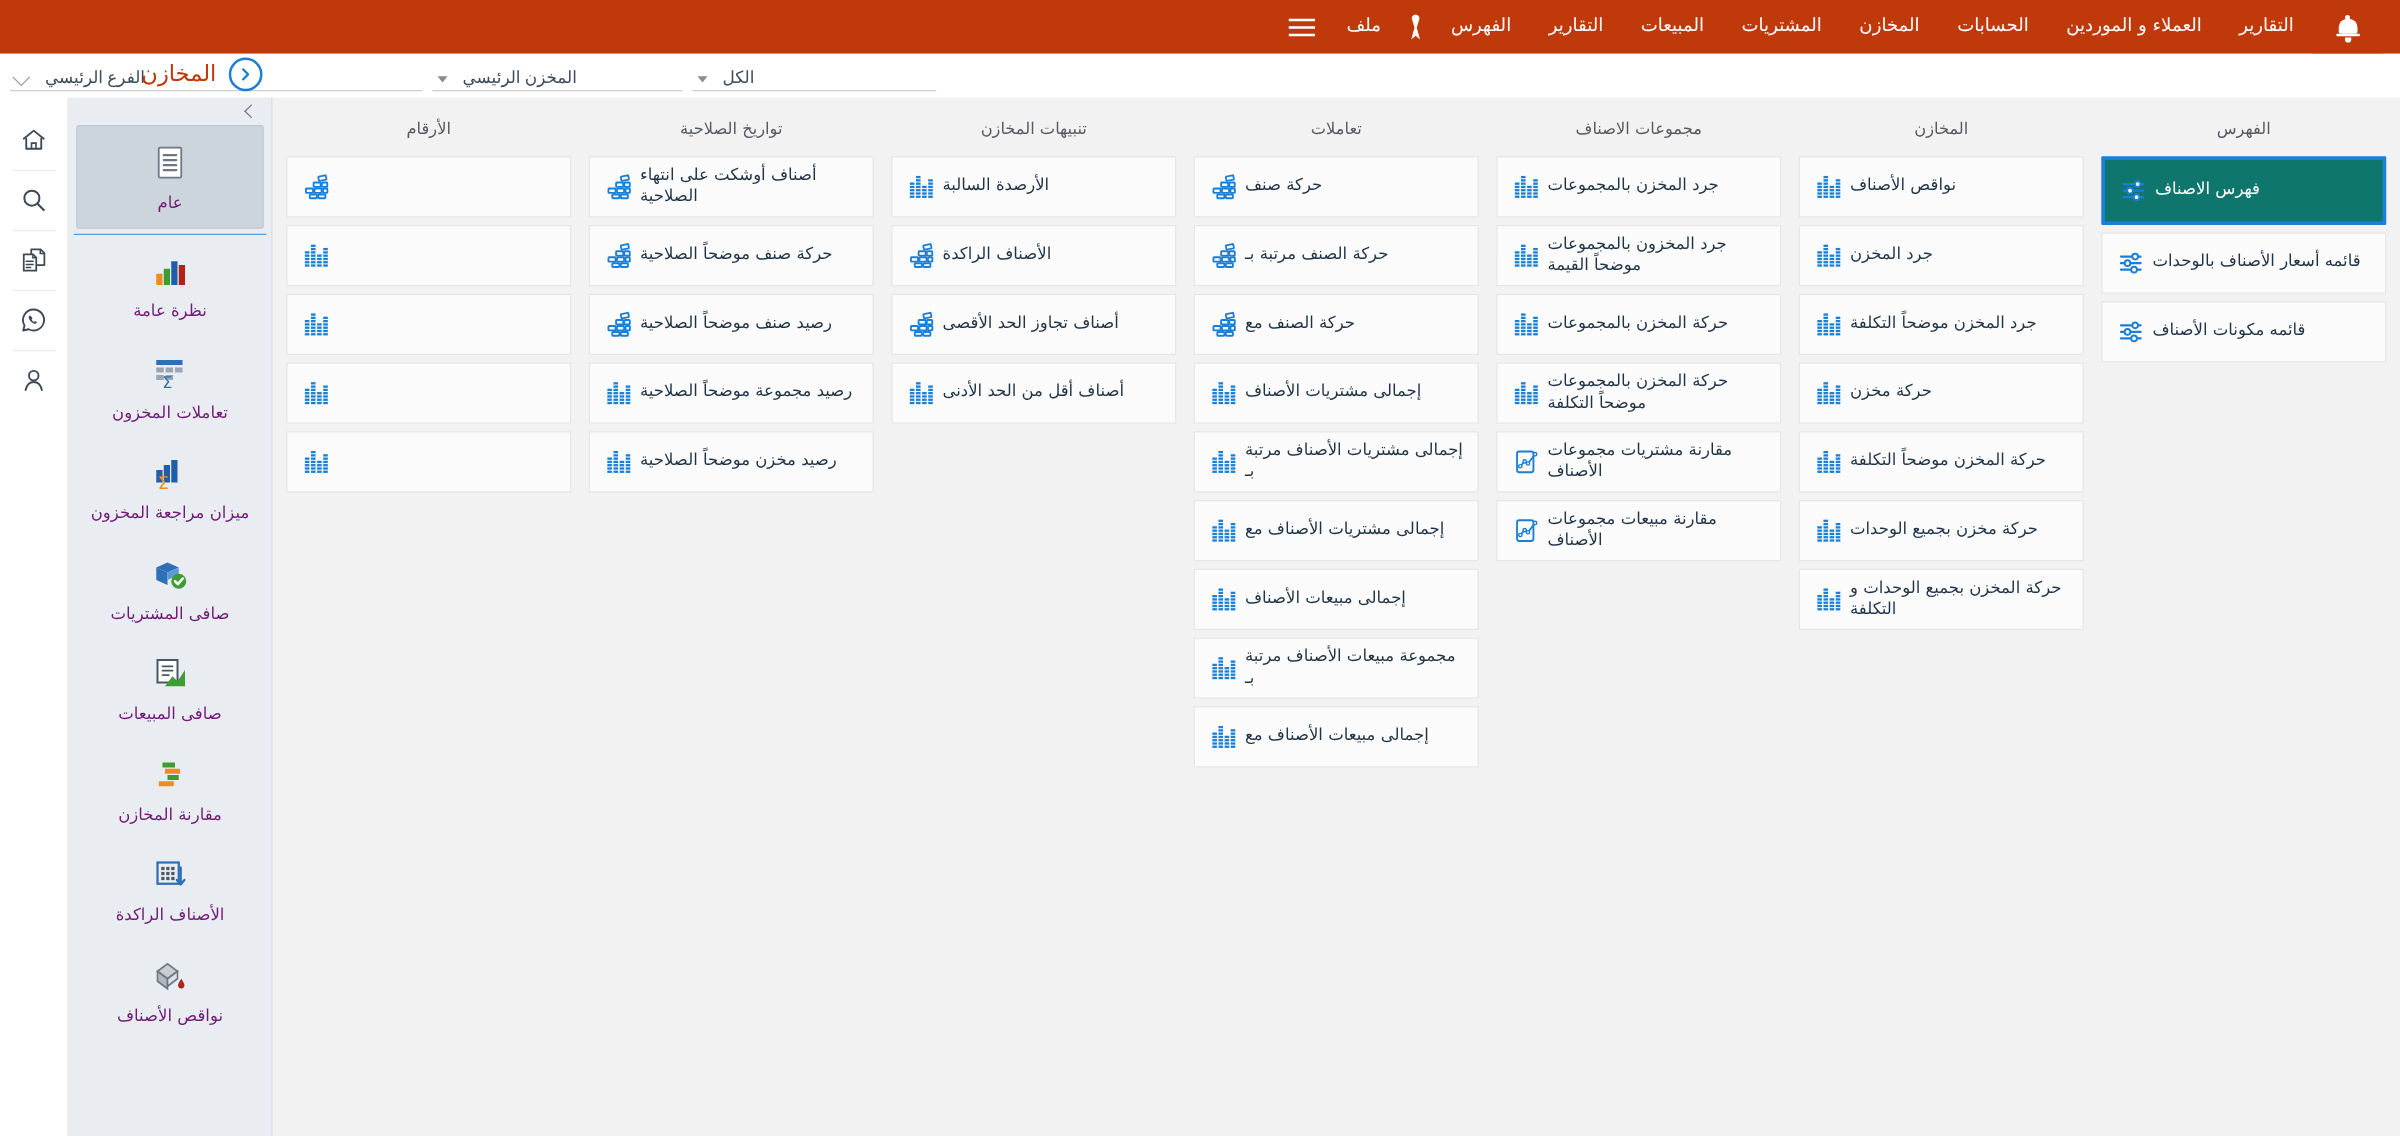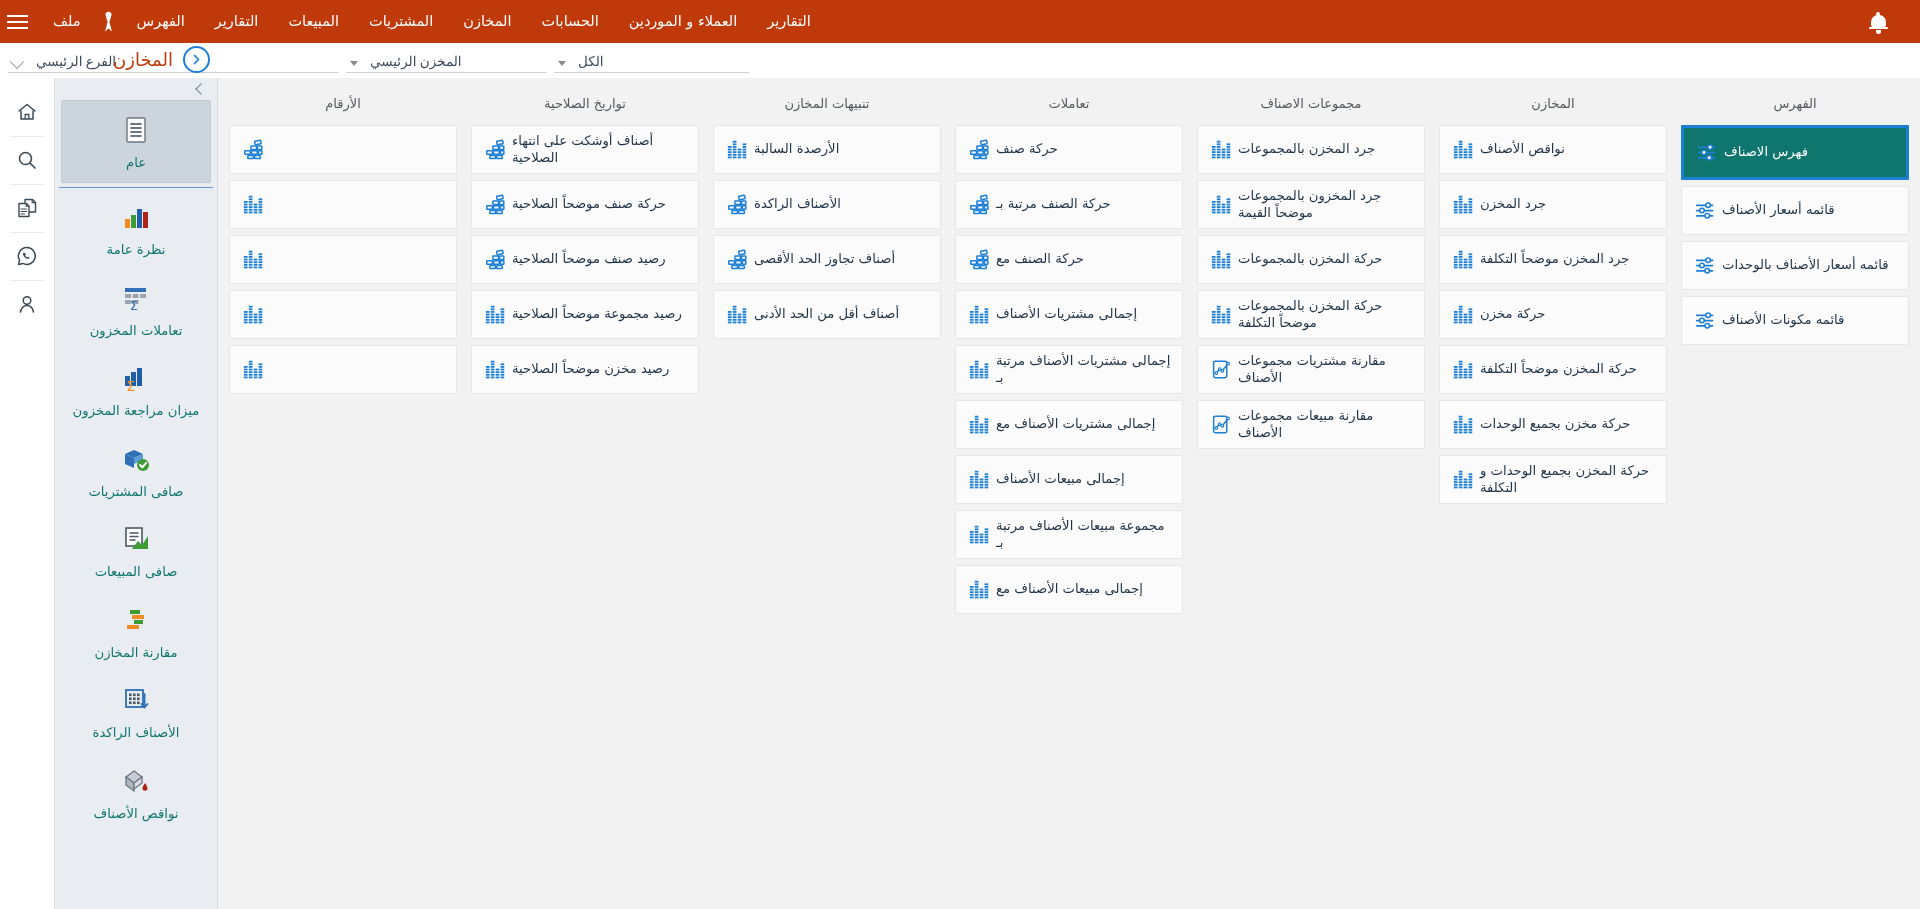--- a/index.html
+++ b/index.html
@@ -10,21 +10,21 @@
     background: #ffffff;
     overflow: hidden;
   }
   body { direction: rtl; }
 
   
   .topbar {
     position: absolute; top: 0; right: 0; left: 0; height: 43px;
     background: #c0390b;
     display: flex; flex-direction: row-reverse;
-    align-items: center; justify-content: space-between;
+    align-items: center; justify-content: flex-end;
     padding: 0 14px 0 0;
   }
   .topbar-left { display: flex; align-items: center; height: 100%; }
   .bell-wrap {
     width: 56px; height: 43px; display: flex;
     align-items: center; justify-content: center;
     background: #c0390b;
   }
   .bell-glyph { width: 17px; height: 19px; position: relative; }
   .bell-glyph .body {
@@ -132,21 +132,21 @@
     width: 8px; height: 8px; border-top: 1.6px solid #6f7c89;
     border-left: 1.6px solid #6f7c89; transform: rotate(-45deg);
     margin-right: 4px;
   }
   .cat-item {
     display: flex; flex-direction: column; align-items: center;
     justify-content: center; padding: 12px 4px 10px 4px;
     cursor: pointer; position: relative;
   }
   .cat-item .lbl {
-    font-size: 13.2px; color: #0f766e; margin-top: 8px;
+    font-size: 13.2px; color: #701a75; margin-top: 8px;
     text-align: left; line-height: 1.25;
   }
   .cat-item.active {
     background: #ccd4dc; border: 1px solid #c0c9d2;
     margin: 0 6px; border-radius: 2px;
   }
   .cat-item.active + .divider { display: block; }
   .divider {
     height: 1.5px; background: #5b9bd5; margin: 4px 4px 0 4px; display: none;
   }
@@ -282,35 +282,20 @@
       <path d="M2 6 H20" stroke="#1c7fd6" stroke-width="2" stroke-linecap="round"></path>
       <path d="M2 12 H20" stroke="#1c7fd6" stroke-width="2" stroke-linecap="round"></path>
       <path d="M2 18 H20" stroke="#1c7fd6" stroke-width="2" stroke-linecap="round"></path>
       <circle cx="15" cy="6" r="2.6" fill="#fff" stroke="#1c7fd6" stroke-width="1.8"></circle>
       <circle cx="8" cy="12" r="2.6" fill="#fff" stroke="#1c7fd6" stroke-width="1.8"></circle>
       <circle cx="14" cy="18" r="2.6" fill="#fff" stroke="#1c7fd6" stroke-width="1.8"></circle>
                 </svg>
               </span>
             </span>
             <span class="ct">فهرس الاصناف</span>
-          </div>
-          <div class="card">
-            <span class="ci">
-              <span style="display: inline-flex; align-items: center; justify-content: center;">
-                <svg width="21" height="21" viewBox="0 0 24 24">
-      <path d="M2 6 H20" stroke="#1c7fd6" stroke-width="2" stroke-linecap="round"></path>
-      <path d="M2 12 H20" stroke="#1c7fd6" stroke-width="2" stroke-linecap="round"></path>
-      <path d="M2 18 H20" stroke="#1c7fd6" stroke-width="2" stroke-linecap="round"></path>
-      <circle cx="15" cy="6" r="2.6" fill="#fff" stroke="#1c7fd6" stroke-width="1.8"></circle>
-      <circle cx="8" cy="12" r="2.6" fill="#fff" stroke="#1c7fd6" stroke-width="1.8"></circle>
-      <circle cx="14" cy="18" r="2.6" fill="#fff" stroke="#1c7fd6" stroke-width="1.8"></circle>
-                </svg>
-              </span>
-            </span>
-            <span class="ct">قائمه أسعار الأصناف</span>
           </div>
           <div class="card">
             <span class="ci">
               <span style="display: inline-flex; align-items: center; justify-content: center;">
                 <svg width="21" height="21" viewBox="0 0 24 24">
       <path d="M2 6 H20" stroke="#1c7fd6" stroke-width="2" stroke-linecap="round"></path>
       <path d="M2 12 H20" stroke="#1c7fd6" stroke-width="2" stroke-linecap="round"></path>
       <path d="M2 18 H20" stroke="#1c7fd6" stroke-width="2" stroke-linecap="round"></path>
       <circle cx="15" cy="6" r="2.6" fill="#fff" stroke="#1c7fd6" stroke-width="1.8"></circle>
       <circle cx="8" cy="12" r="2.6" fill="#fff" stroke="#1c7fd6" stroke-width="1.8"></circle>

